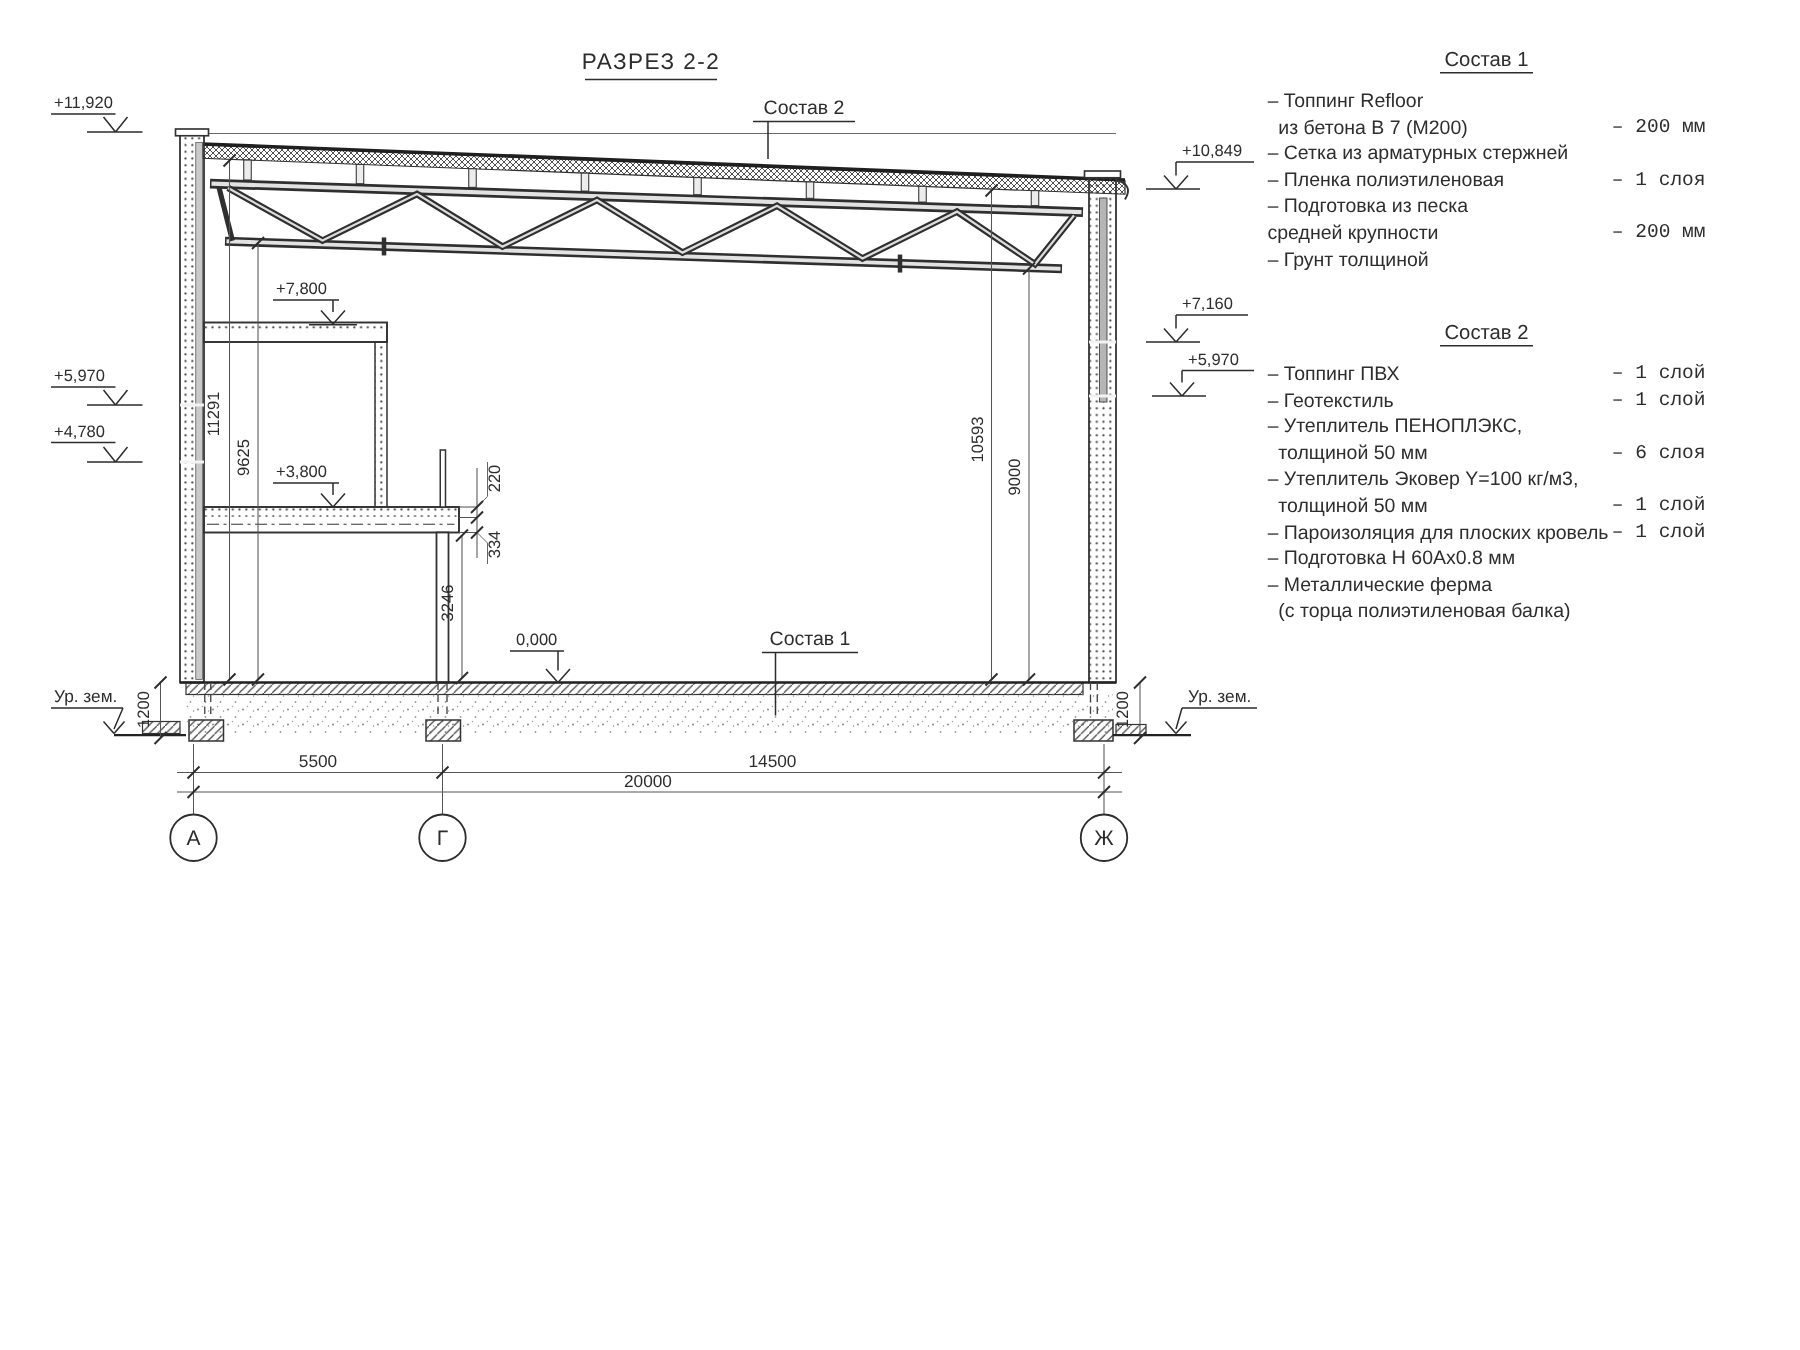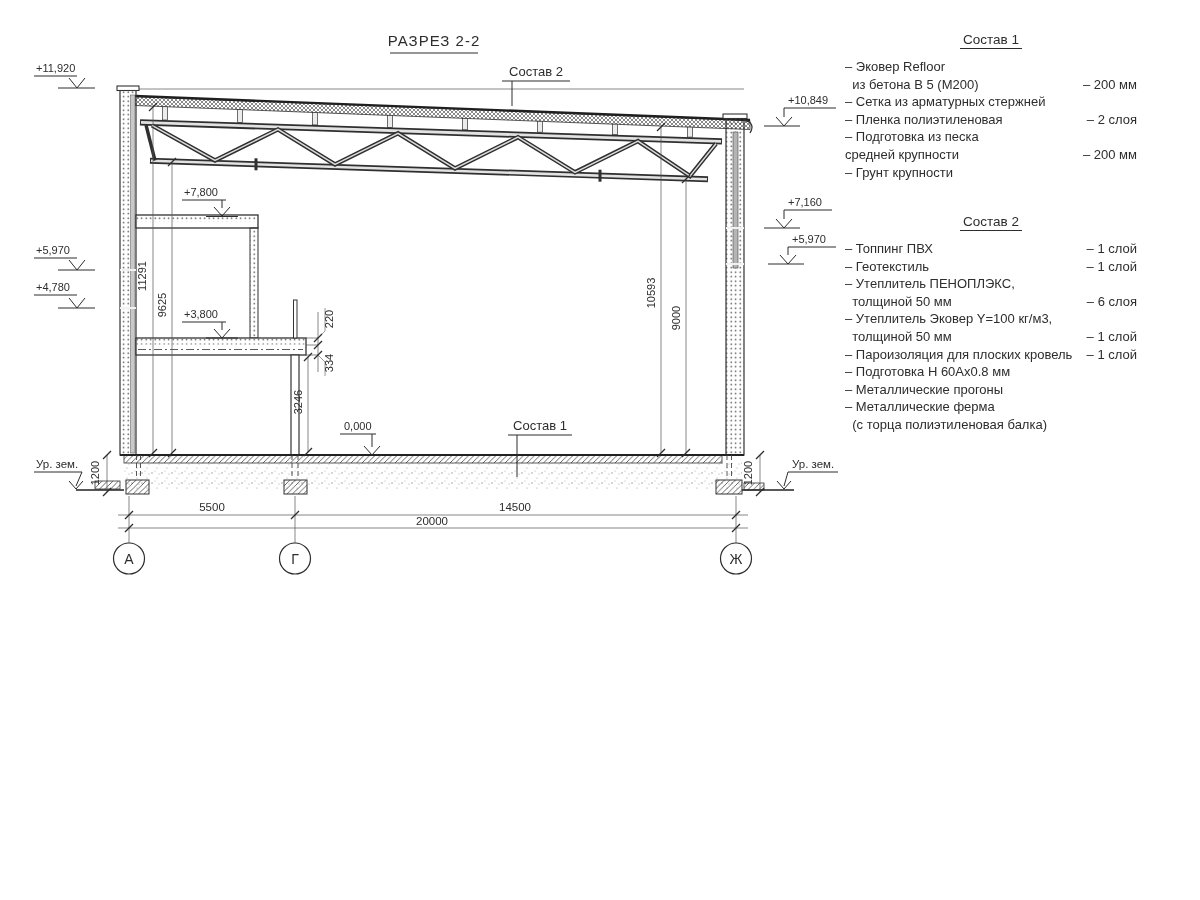--- a/index.html
+++ b/index.html
@@ -8,21 +8,21 @@
   #drawing{position:absolute;left:0;top:0;}
   svg text{font-family:"Liberation Sans",sans-serif;fill:#2d2d2d;}
   .notes{position:absolute;width:292px;}
   #notes1{left:845px;top:32px;}
   #notes2{left:845px;top:214px;}
   .notes h3{margin:0 0 11px 0;text-align:center;font-size:13.5px;font-weight:normal;
             color:#2d2d2d;}
   .notes h3 span{border-bottom:1px solid #2d2d2d;padding:0 3px 1px 3px;}
   .nrow{display:flex;font-size:13px;line-height:17.6px;white-space:pre;}
   .nrow .t{flex:1 1 auto;overflow:hidden;}
-  .nrow .v{flex:0 0 62px;text-align:right;}
+  .nrow .v{flex:0 0 62px;text-align:right;font-family:Liberation Mono, monospace;}
 </style>
 </head>
 <body>
 <div id="page">
 
 <svg id="drawing" width="850" height="610" viewBox="0 0 850 610">
   <defs>
     <pattern id="pdots" width="4.5" height="4.5" patternUnits="userSpaceOnUse">
       <circle cx="2.2" cy="2.2" r="0.75" fill="#3c3c3c"></circle>
     </pattern>
@@ -248,37 +248,36 @@
     <g font-size="14" text-anchor="middle">
       <text x="129" y="563.5">А</text>
       <text x="295" y="563.5">Г</text>
       <text x="736" y="563.5">Ж</text>
     </g>
   </g>
 </svg>
 
 <div id="notes1" class="notes">
   <h3><span>Состав 1</span></h3>
-  <div class="nrow"><span class="t">– Эковер Refloor</span><span class="v"></span></div>
-  <div class="nrow"><span class="t">  из бетона В 5 (М200)</span><span class="v">– 200 мм</span></div>
+  <div class="nrow"><span class="t">– Топпинг Refloor</span><span class="v"></span></div>
+  <div class="nrow"><span class="t">  из бетона В 7 (М200)</span><span class="v">– 200 мм</span></div>
   <div class="nrow"><span class="t">– Сетка из арматурных стержней</span><span class="v"></span></div>
-  <div class="nrow"><span class="t">– Пленка полиэтиленовая</span><span class="v">– 2 слоя</span></div>
+  <div class="nrow"><span class="t">– Пленка полиэтиленовая</span><span class="v">– 1 слоя</span></div>
   <div class="nrow"><span class="t">– Подготовка из песка</span><span class="v"></span></div>
   <div class="nrow"><span class="t">средней крупности</span><span class="v">– 200 мм</span></div>
-  <div class="nrow"><span class="t">– Грунт крупности</span><span class="v"></span></div>
+  <div class="nrow"><span class="t">– Грунт толщиной</span><span class="v"></span></div>
 </div>
 
 <div id="notes2" class="notes">
   <h3><span>Состав 2</span></h3>
   <div class="nrow"><span class="t">– Топпинг ПВХ</span><span class="v">– 1 слой</span></div>
   <div class="nrow"><span class="t">– Геотекстиль</span><span class="v">– 1 слой</span></div>
   <div class="nrow"><span class="t">– Утеплитель ПЕНОПЛЭКС,</span><span class="v"></span></div>
   <div class="nrow"><span class="t">  толщиной 50 мм</span><span class="v">– 6 слоя</span></div>
   <div class="nrow"><span class="t">– Утеплитель Эковер Y=100 кг/м3,</span><span class="v"></span></div>
   <div class="nrow"><span class="t">  толщиной 50 мм</span><span class="v">– 1 слой</span></div>
   <div class="nrow"><span class="t">– Пароизоляция для плоских кровель</span><span class="v">– 1 слой</span></div>
   <div class="nrow"><span class="t">– Подготовка Н 60Ах0.8 мм</span><span class="v"></span></div>
-  <div class="nrow"><span class="t">– Металлические прогоны</span><span class="v"></span></div>
   <div class="nrow"><span class="t">– Металлические ферма</span><span class="v"></span></div>
   <div class="nrow"><span class="t">  (с торца полиэтиленовая балка)</span><span class="v"></span></div>
 </div>
 
 </div>
 
 </body></html>

